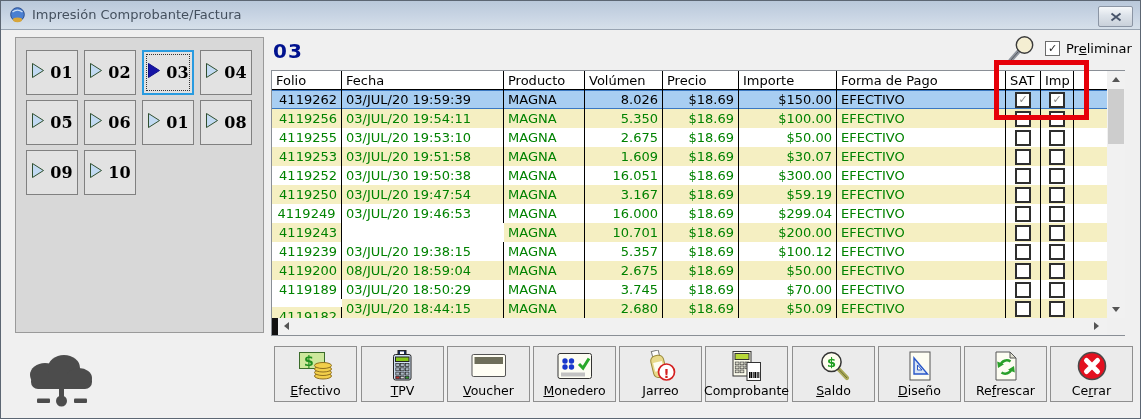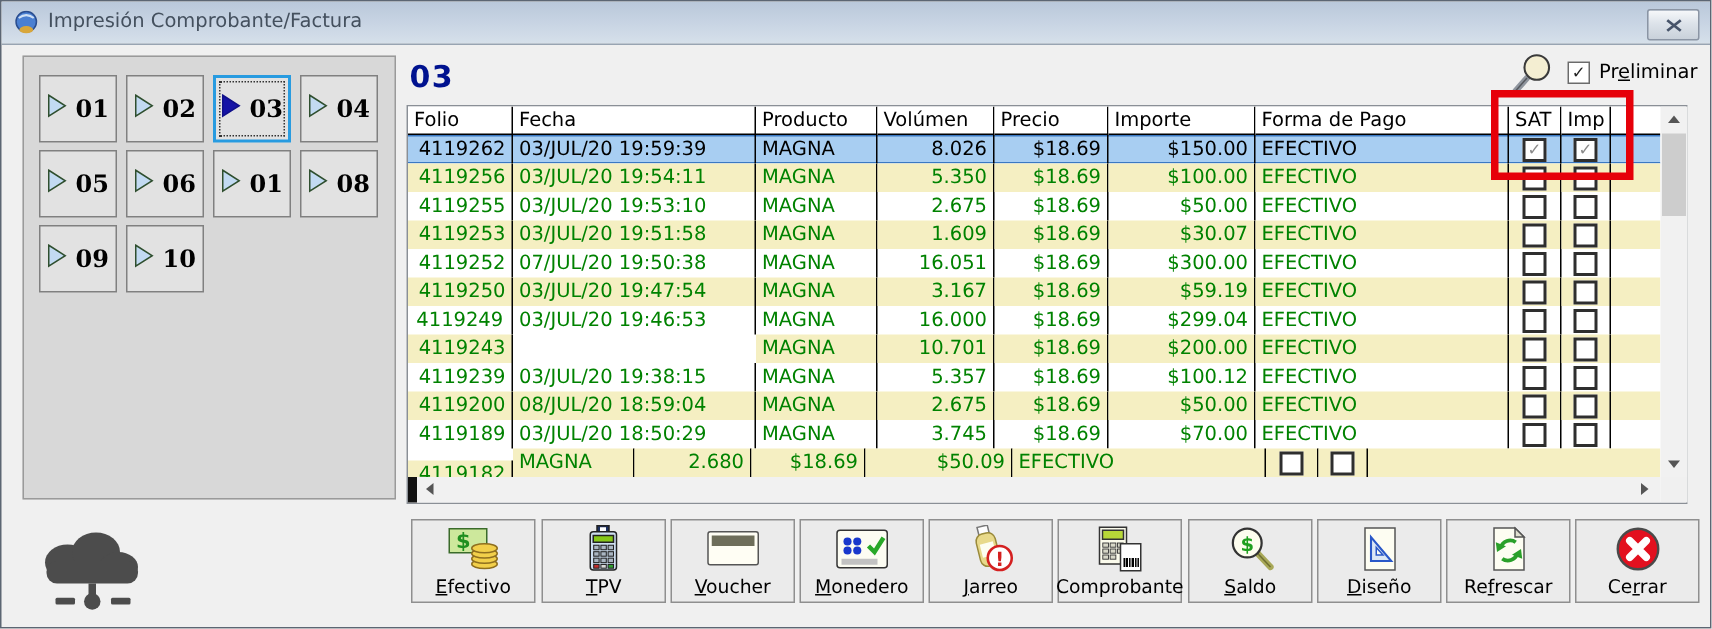--- a/index.html
+++ b/index.html
@@ -229,21 +229,21 @@
           <span class="tc cbcell" style="width: 35px; flex: 0 0 35px;">
             <span class="gcb"></span>
           </span>
           <span class="tc cbcell" style="width: 33px; flex: 0 0 33px;">
             <span class="gcb"></span>
           </span>
           <span class="tc fill" style="flex: 1 1 0%;"></span>
         </div>
         <div class="trow">
           <span class="tc r green" style="width: 70px; flex: 0 0 70px;">4119252</span>
-          <span class="tc  green" style="width: 162px; flex: 0 0 162px;">07/JUL/20 19:50:38</span>
+          <span class="tc  green" style="width: 162px; flex: 0 0 162px;">03/JUL/30 19:50:38</span>
           <span class="tc  green" style="width: 81px; flex: 0 0 81px;">MAGNA</span>
           <span class="tc r green" style="width: 78px; flex: 0 0 78px;">16.051</span>
           <span class="tc r green" style="width: 76px; flex: 0 0 76px;">$18.69</span>
           <span class="tc r green" style="width: 98px; flex: 0 0 98px;">$300.00</span>
           <span class="tc  green" style="width: 169px; flex: 0 0 169px;">EFECTIVO</span>
           <span class="tc cbcell" style="width: 35px; flex: 0 0 35px;">
             <span class="gcb"></span>
           </span>
           <span class="tc cbcell" style="width: 33px; flex: 0 0 33px;">
             <span class="gcb"></span>
@@ -341,20 +341,21 @@
           <span class="tc cbcell" style="width: 35px; flex: 0 0 35px;">
             <span class="gcb"></span>
           </span>
           <span class="tc cbcell" style="width: 33px; flex: 0 0 33px;">
             <span class="gcb"></span>
           </span>
           <span class="tc fill" style="flex: 1 1 0%;"></span>
         </div>
         <div class="trow alt">
           <span class="tc r green" style="width: 70px; flex: 0 0 70px; margin-top: 8px;">4119182</span>
+          <span class="tc  green" style="width: 162px; flex: 0 0 162px;">03/JUL/20 18:44:15</span>
           <span class="tc  green" style="width: 81px; flex: 0 0 81px;">MAGNA</span>
           <span class="tc r green" style="width: 78px; flex: 0 0 78px;">2.680</span>
           <span class="tc r green" style="width: 76px; flex: 0 0 76px;">$18.69</span>
           <span class="tc r green" style="width: 98px; flex: 0 0 98px;">$50.09</span>
           <span class="tc  green" style="width: 169px; flex: 0 0 169px;">EFECTIVO</span>
           <span class="tc cbcell" style="width: 35px; flex: 0 0 35px;">
             <span class="gcb"></span>
           </span>
           <span class="tc cbcell" style="width: 33px; flex: 0 0 33px;">
             <span class="gcb"></span>

